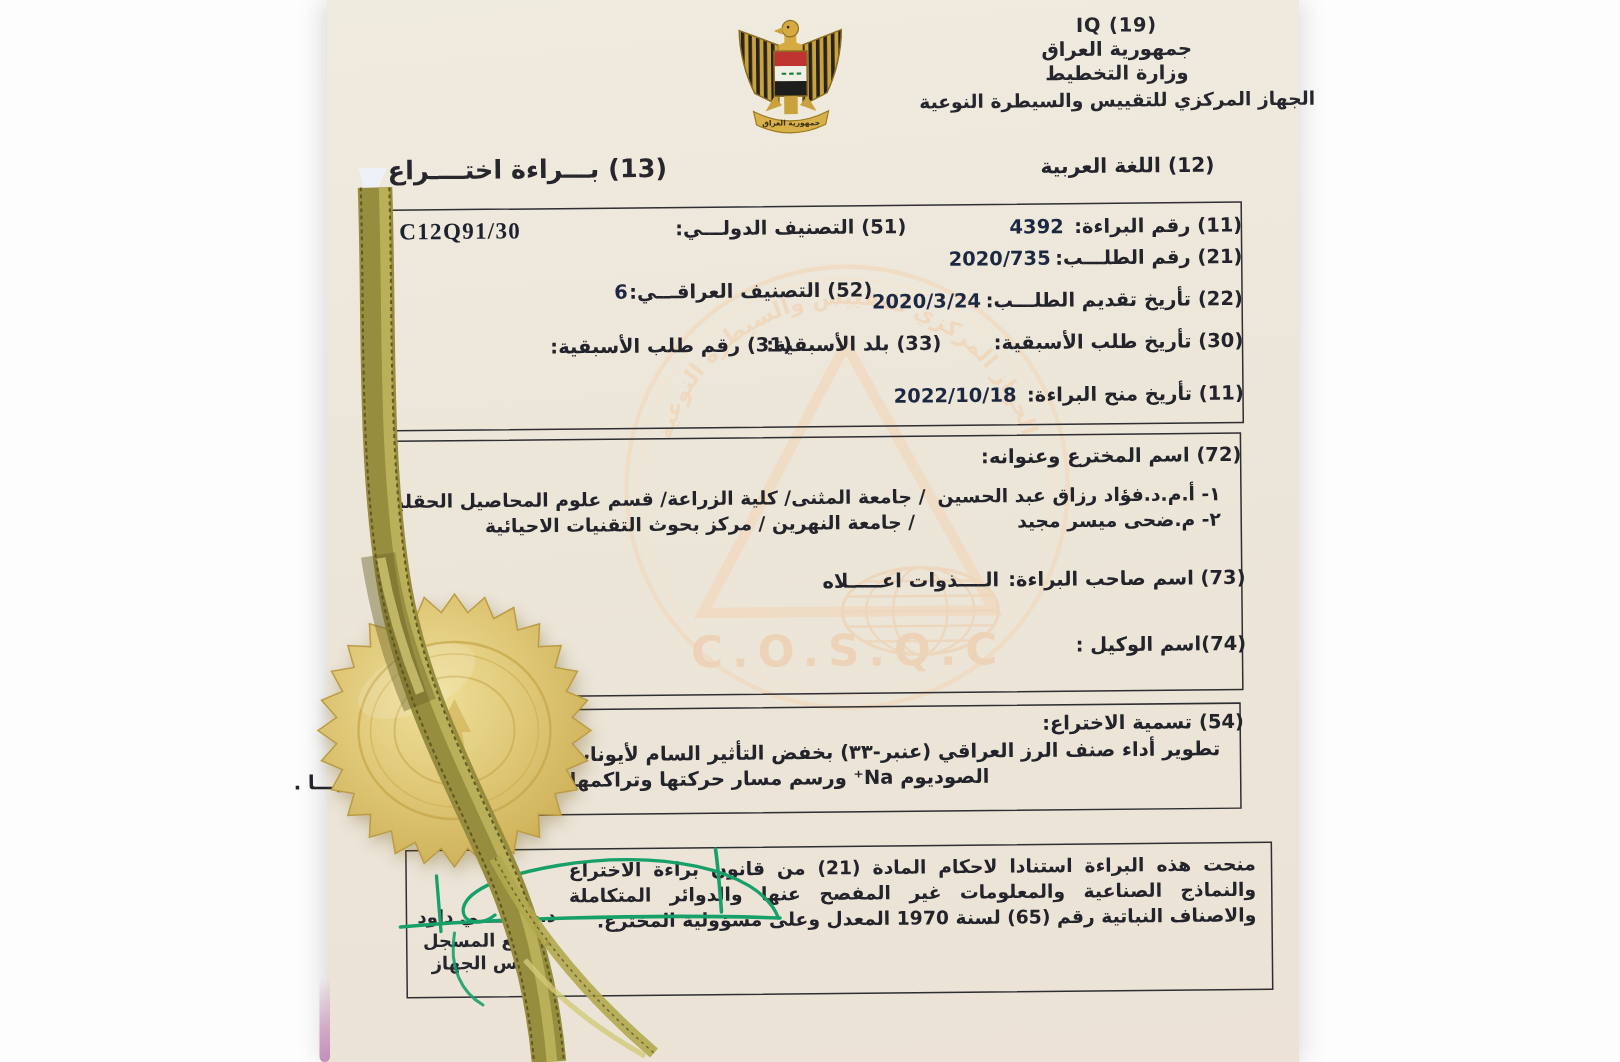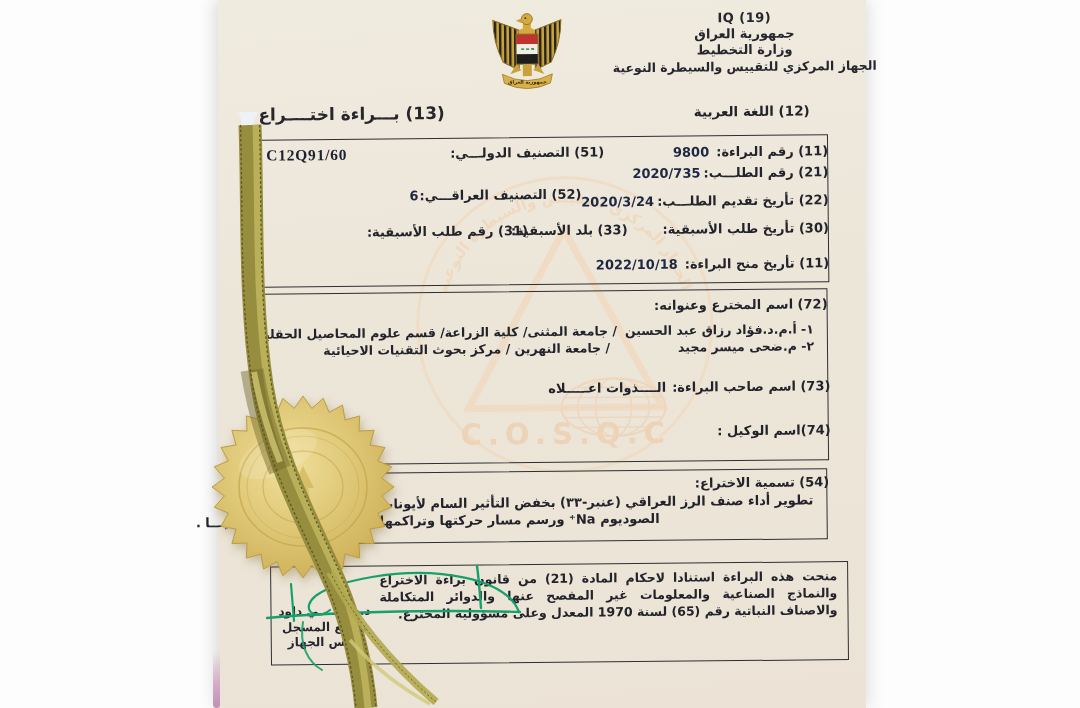--- a/index.html
+++ b/index.html
@@ -135,21 +135,21 @@
     </div>
 
     <div class="nw rtl lang-label">(12) اللغة العربية</div>
     <div class="nw rtl doc-title">(13) بـــراءة اختــــراع</div>
 
     <div class="box" id="box1"></div>
 
     <div class="nw fld" style="right:250px; top:146px;">
       <span class="pair">
           <span class="rtl">(11) رقم البراءة:</span>
-          <span class="val">9800</span>
+          <span class="val">4392</span>
         </span>
     </div>
     <div class="nw fld" style="right:250px; top:167px;">
       <span class="pair">
           <span class="rtl">(21) رقم الطلـــب:</span>
           <span class="val" style="margin-right:0">2020/735</span>
         </span>
     </div>
     <div class="nw fld" style="right:250px; top:195px;">
       <span class="pair">
@@ -159,21 +159,21 @@
     </div>
     <div class="nw fld rtl" style="right:250px; top:223px;">(30) تأريخ طلب الأسبقية:</div>
     <div class="nw fld" style="right:250px; top:258px;">
       <span class="pair">
           <span class="rtl">(11) تأريخ منح البراءة:</span>
           <span class="val">2022/10/18</span>
         </span>
     </div>
 
     <div class="nw fld rtl" style="left:452px; top:145px;">(51) التصنيف الدولـــي:</div>
-    <div class="nw mono-class" style="left:268px; top:144px;">C12Q91/60</div>
+    <div class="nw mono-class" style="left:268px; top:144px;">C12Q91/30</div>
     <div class="nw fld" style="right:497px; top:187px;">
       <span class="pair" style="gap:1px">
           <span class="rtl">(52) التصنيف العراقـــي:</span>
           <span class="val" style="margin-right:0">6</span>
         </span>
     </div>
     <div class="nw fld rtl" style="left:512px; top:223px;">(33) بلد الأسبقية:</div>
     <div class="nw fld rtl" style="left:368px; top:223px;">(31) رقم طلب الأسبقية:</div>
 
     <div class="box" id="box2"></div>

